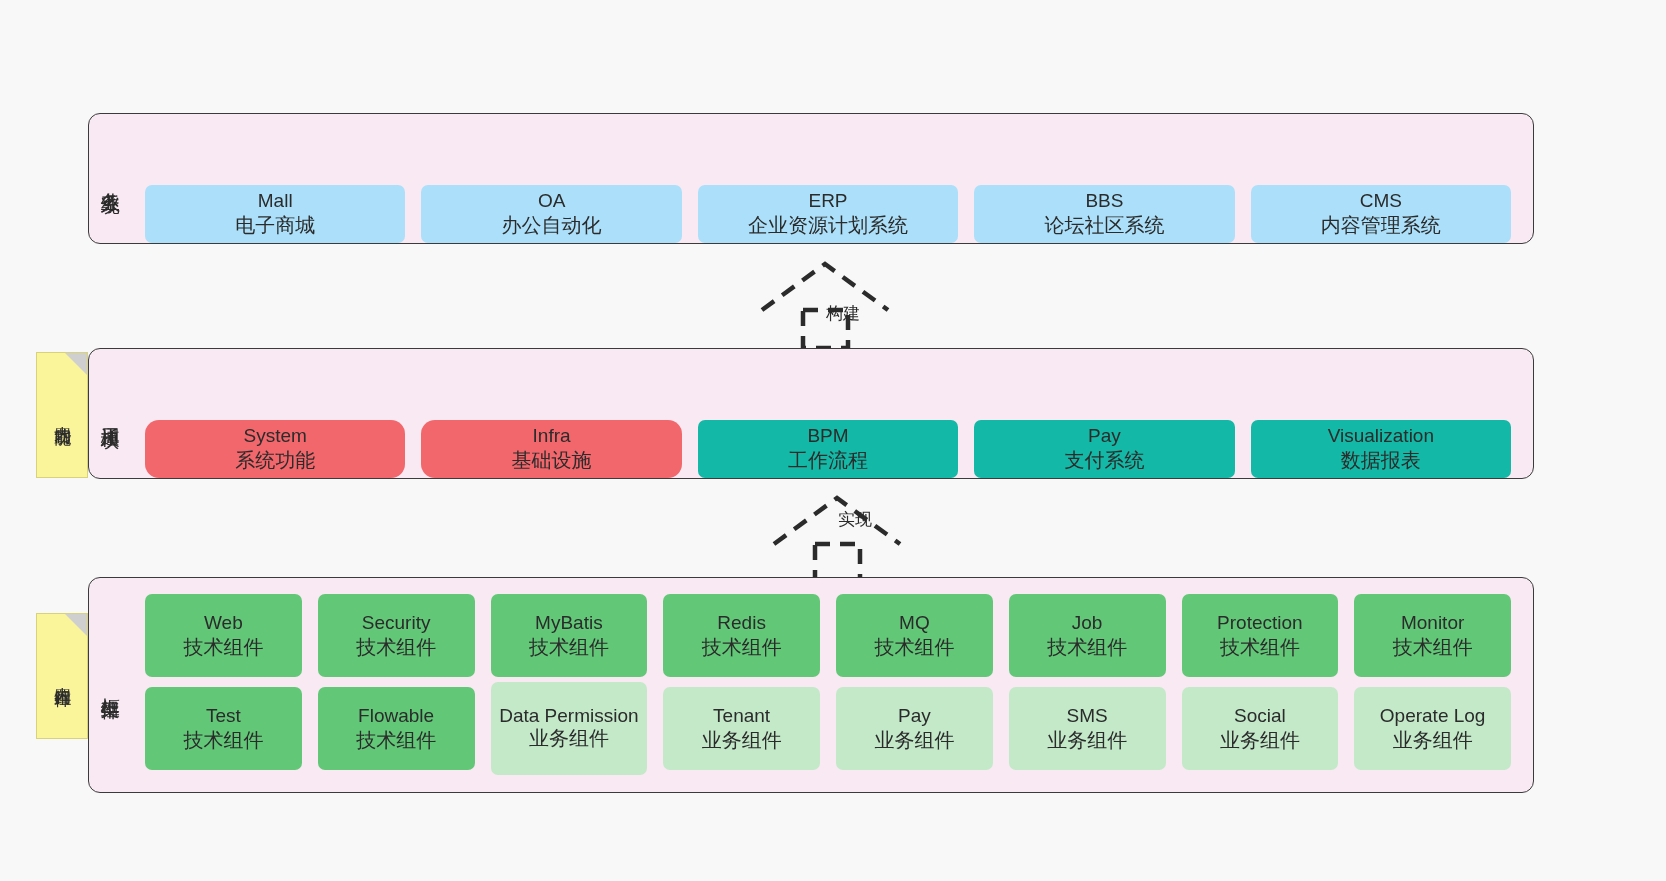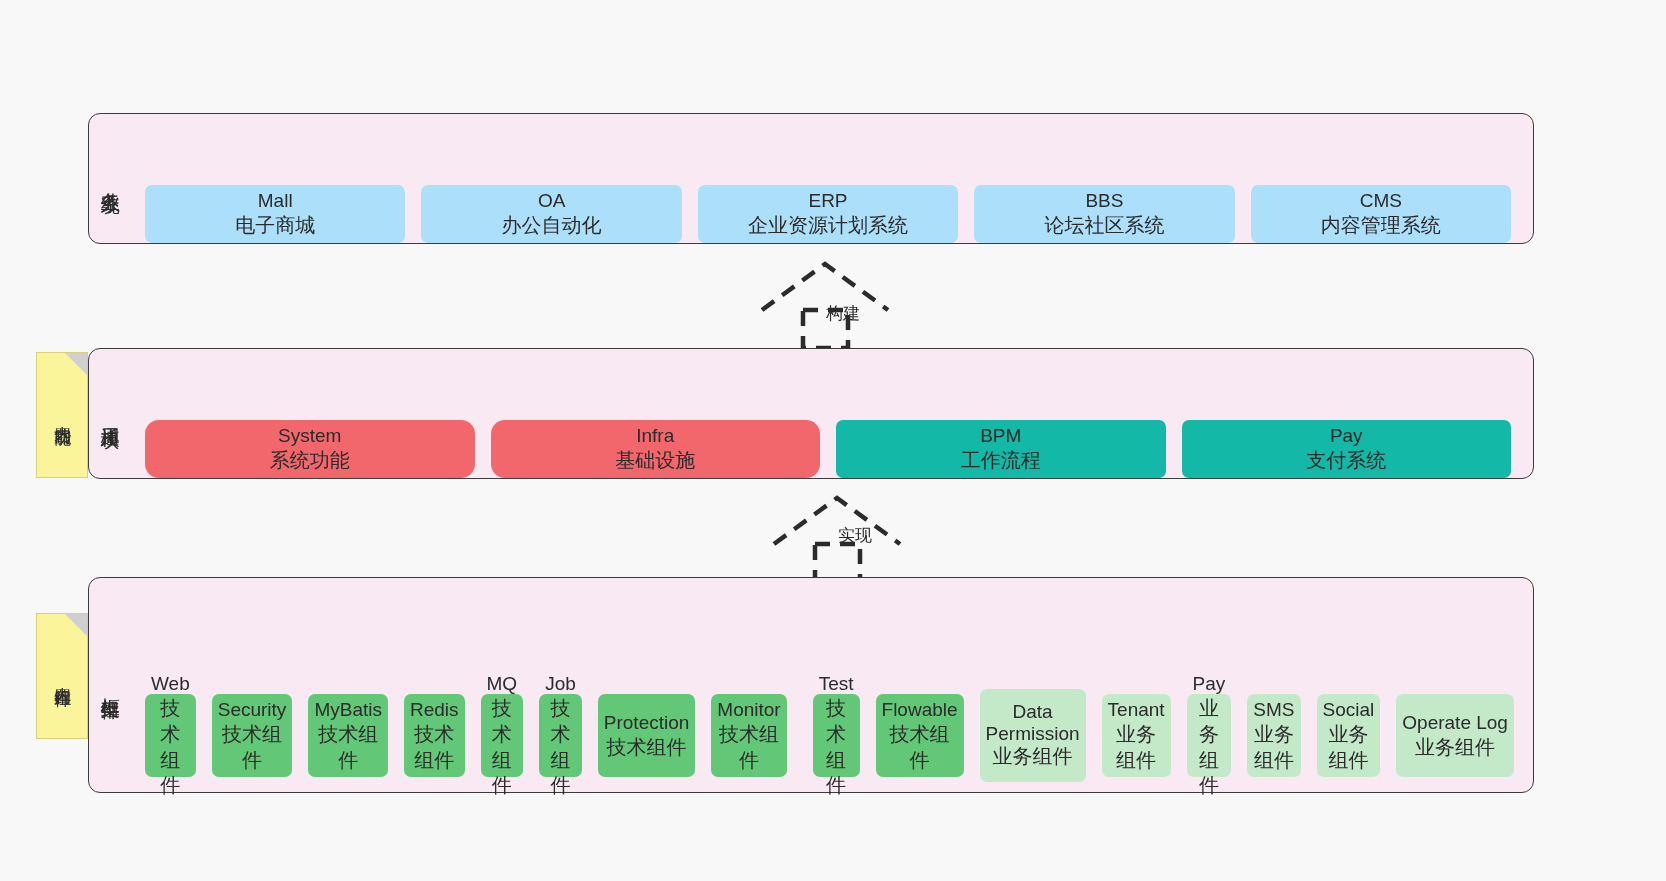--- a/index.html
+++ b/index.html
@@ -176,39 +176,45 @@
             <span class="en">BPM</span>
             <span class="cn">工作流程</span>
           </div>
         </div>
         <div class="cell">
           <div class="card pink">
             <span class="en">Pay</span>
             <span class="cn">支付系统</span>
           </div>
         </div>
+        <div class="cell">
+          <div class="card pink">
+            <span class="en">Visualization</span>
+            <span class="cn">数据报表</span>
+          </div>
+        </div>
       </div>
     </div>
   </div>
 
   <div class="note" id="note-common-modules" style="left:36px; top:352px; width:52px; height:126px;">
     <span>内置功能</span>
   </div>
 
   <div class="connector" id="connector-implement" style="left:770px; top:492px; width:150px; height:90px;">
     <svg width="150" height="90" viewBox="0 0 150 90">
       <path d="M 4 52 L 67 6 L 130 52" fill="none" stroke="#2b2b2b" stroke-width="4.5" stroke-dasharray="15 10" stroke-linecap="butt"></path>
       <path d="M 45 52 L 90 52 L 90 90 L 45 90 L 45 52" fill="none" stroke="#2b2b2b" stroke-width="4.5" stroke-dasharray="15 10" stroke-linecap="butt"></path>
     </svg>
-    <span class="conn-label" style="top:32px; left:68px; transform:none;">实现</span>
+    <span class="conn-label" style="top:16px; left:68px; transform:none;">实现</span>
   </div>
 
   <div class="layer" id="layer-framework-components" style="left:88px; top:577px; width:1446px; height:216px; flex-direction:row;">
     <div class="layer-title">框架组件</div>
-    <div class="layer-body" style="flex-direction:row; gap:10px; padding:16px 14px 15px 6px;">
+    <div class="layer-body" style="flex-direction:column; gap:10px; padding:16px 14px 15px 6px;">
 
       <div class="row" style="height:83px;">
         <div class="cell">
           <div class="card green">
             <span class="en">Web</span>
             <span class="cn">技术组件</span>
           </div>
         </div>
         <div class="cell">
           <div class="card green">

